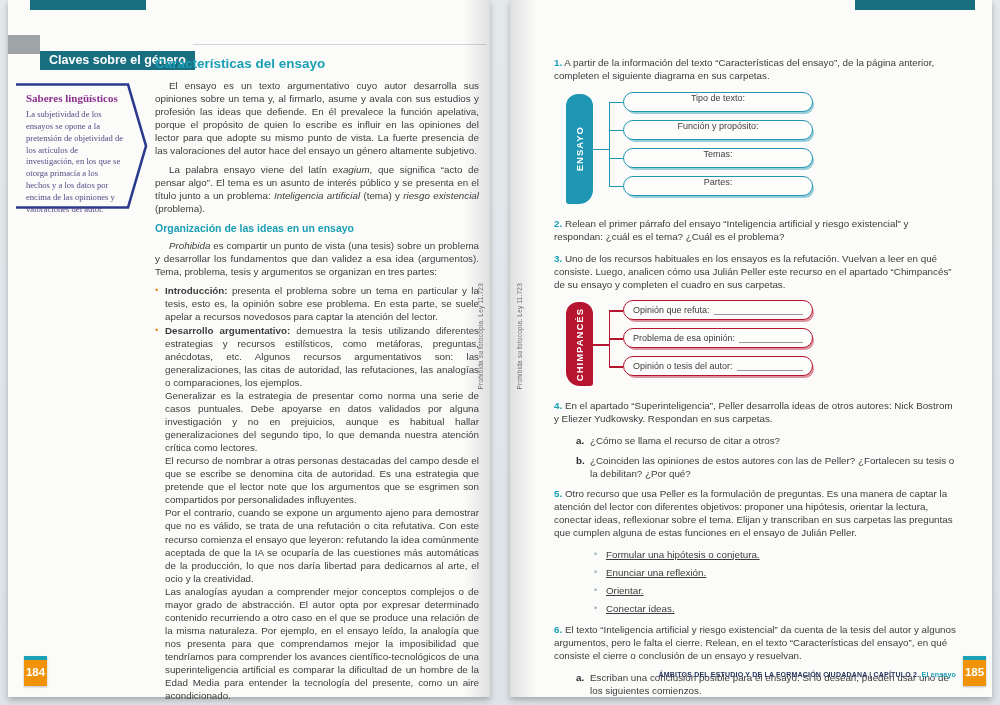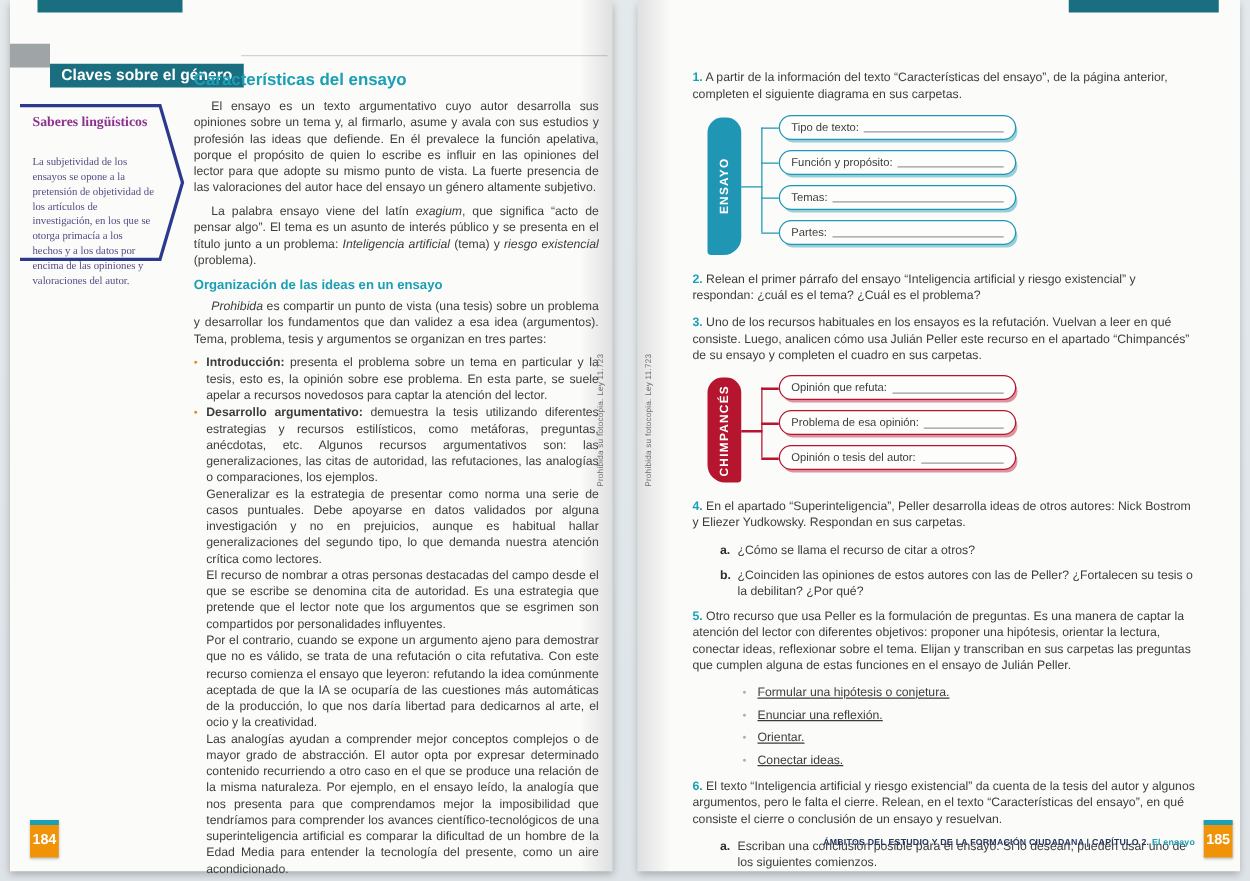--- a/index.html
+++ b/index.html
@@ -32,21 +32,21 @@
   .hb-left { left:32px; }
   .hb-right { right:7px; text-align:right; }
   .header-line { position:absolute; top:9px; height:1px; background:#cfd3d5; }
   .hl-left { left:185px; right:4px; }
   .hl-right { left:10px; right:300px; }
 
   
   .sidebar { position:absolute; left:8px; top:83px; width:124px; height:126px; padding:9px 16px 0 10px; }
   .sidebar svg { position:absolute; left:0; top:0; width:136px; height:126px; overflow:visible; }
   .sidebar-title { font-family:"Liberation Serif", serif; font-weight:bold; font-size:11px;
-    color:#8c3190; margin-bottom:20px; position:relative; }
+    color:#8c3190; margin-bottom:5px; position:relative; }
   .sidebar-text { font-family:"Liberation Serif", serif; font-size:8.6px; line-height:1.38;
     color:#564a86; position:relative; }
 
   .main-col { position:absolute; left:147px; top:56px; width:324px; color:#3c3c3c; }
   .sec-title { color:#1a9fb5; font-weight:bold; font-size:13.5px; margin-bottom:8px; }
   .sub-title { color:#1a9fb5; font-weight:bold; font-size:10.5px; margin:7px 0 5px 0; }
   .main-col p { font-size:9.8px; line-height:1.33; text-align:justify; margin-bottom:6px; }
   .main-col p.indent { text-indent:14px; }
   .blist { list-style:none; margin-top:2px; }
   .blist li { position:relative; padding-left:10px; font-size:9.8px; line-height:1.33; text-align:justify; }
@@ -91,21 +91,21 @@
   .ribbon-teal { background:#1e96b4; border-radius:12px 12px 14px 3px; }
   .ribbon-red  { background:#b5152f; border-radius:12px 12px 3px 14px; }
   .ribbon span { color:#fff; font-weight:bold; font-size:9.5px; letter-spacing:1px;
     writing-mode:vertical-rl; transform:rotate(180deg); }
   .d-rows { position:absolute; left:57px; top:0; }
   .d-row { position:relative; height:20px; margin-bottom:8px; }
   .d-row::before { content:""; position:absolute; left:-14px; top:50%; width:14px; height:1.4px; }
   .d-box { height:20px; width:190px; border-radius:10px; display:flex; align-items:center;
     padding:0 9px; font-size:9px; background:#fdfdfc; }
   .teal .d-row::before { background:#1e96b4; }
-  .teal .d-box { border:1.4px solid #1e96b4; box-shadow:2px 3px 0 -1px rgba(30,150,180,.45); }
+  .teal .d-box { border:1.4px solid #1e96b4; box-shadow:2px 3px 0 -1px rgba(30,150,180,.45);flex-direction:column; }
   .red .d-row::before { background:#b5152f; }
   .red .d-box { border:1.4px solid #b5152f; box-shadow:2px 3px 0 -1px rgba(181,21,47,.45); }
   .d-vline { position:absolute; left:43px; width:1.4px; }
   .teal .d-vline { background:#1e96b4; }
   .red  .d-vline { background:#b5152f; }
   .diag-4 .d-vline { top:10px; height:84px; }
   .diag-3 .d-vline { top:10px; height:56px; }
   .d-stub { position:absolute; left:27px; top:50%; width:17px; height:1.4px; }
   .teal .d-stub { background:#1e96b4; }
   .red  .d-stub { background:#b5152f; }

